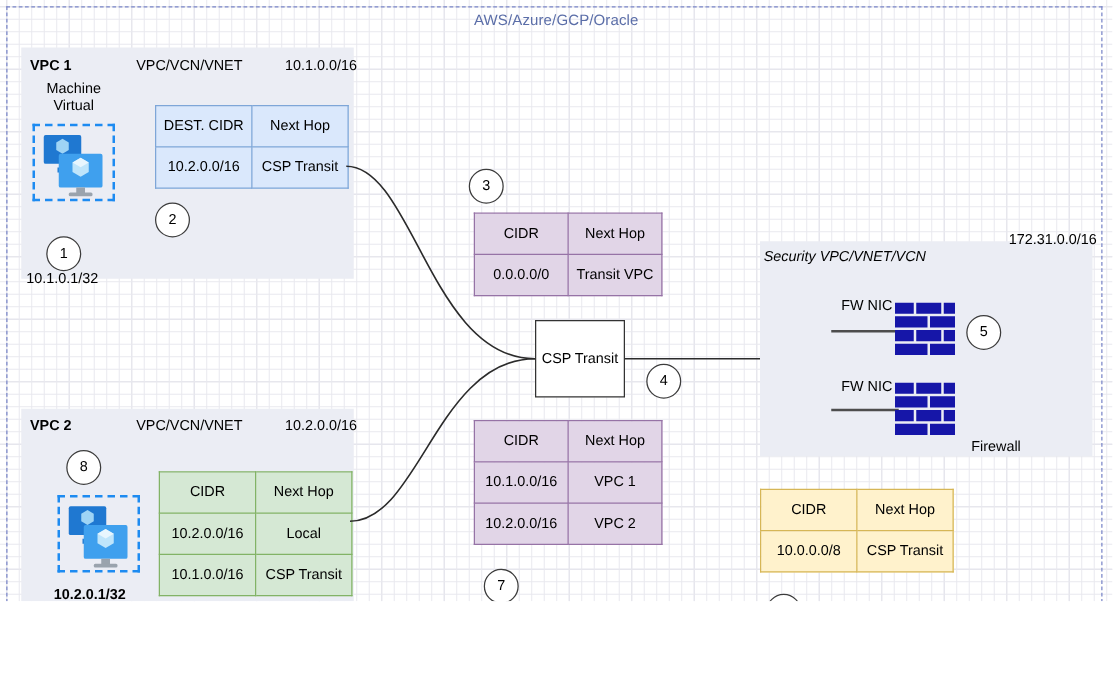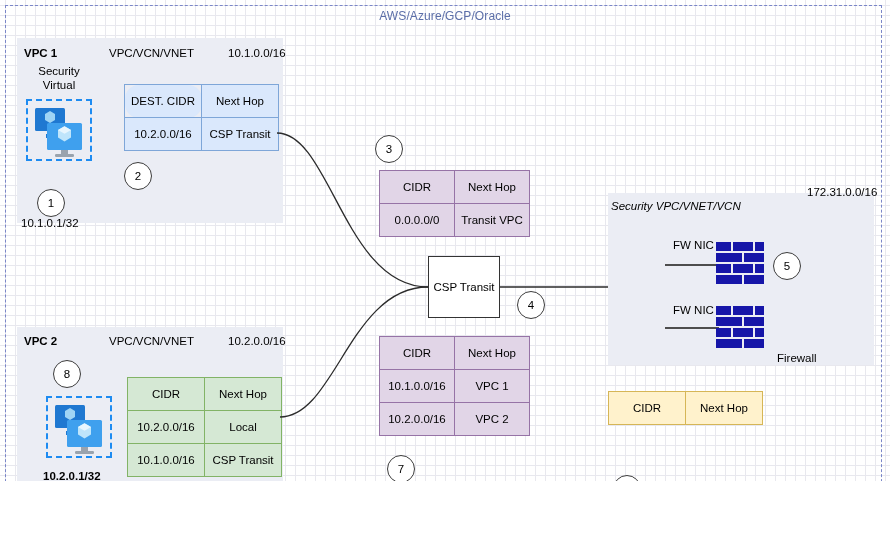--- a/index.html
+++ b/index.html
@@ -137,21 +137,21 @@
   <div class="page-bound"></div>
 
   <div id="diagram-title">AWS/Azure/GCP/Oracle</div>
 
   <div class="vpc-box" style="left:17px; top:38px; width:266px; height:185px;"></div>
 
   <div class="lbl" style="left:24px; top:46px; font-weight:bold;">VPC 1</div>
   <div class="lbl" style="left:109px; top:46px;">VPC/VCN/VNET</div>
   <div class="lbl" style="left:228px; top:46px;">10.1.0.0/16</div>
 
-  <div class="lbl c" style="left:24px; top:64px; width:70px;">Security</div>
+  <div class="lbl c" style="left:24px; top:64px; width:70px;">Machine</div>
   <div class="lbl c" style="left:24px; top:78px; width:70px;">Virtual</div>
 
   <div class="vm-wrap" style="left:26px; top:99px;">
     <svg class="vm-svg" width="56" height="54" viewBox="0 0 56 54">
       <rect x="2" y="3" width="30" height="23" rx="1.5" fill="#1f78d1"></rect>
       <path d="M12 9 l5 -3 l5 3 l0 6 l-5 3 l-5 -3 z" fill="#9fd4f5"></path>
       <rect x="13" y="29" width="8" height="4" fill="#1f78d1"></rect>
       <rect x="14" y="18" width="35" height="27" rx="1.5" fill="#3fa0ee"></rect>
       <path d="M25 25 l6.5 -3.8 l6.5 3.8 l0 7.6 l-6.5 3.8 l-6.5 -3.8 z" fill="#bfe5fb"></path>
       <path d="M31.5 21.2 l6.5 3.8 l-6.5 3.8 l-6.5 -3.8 z" fill="#e8f6fe"></path>
@@ -161,21 +161,21 @@
   </div>
 
   <div class="lbl" style="left:21px; top:170px;margin-top:46px;">10.1.0.1/32</div>
 
   <div class="step" style="left:37px; top:189px;">1</div>
   <div class="step" style="left:124px; top:162px;">2</div>
 
   <table class="rt blue" style="left:124px; top:84px;">
     <tbody>
         <tr>
-      <td style="width:76px;border-radius:14px;">DEST. CIDR</td>
+      <td style="width:76px;">DEST. CIDR</td>
       <td style="width:76px;">Next Hop</td>
     </tr>
     <tr>
       <td>10.2.0.0/16</td>
       <td>CSP Transit</td>
     </tr>
   </tbody>
     </table>
 
   <div class="vpc-box" style="left:17px; top:327px; width:266px; height:185px;"></div>
@@ -305,18 +305,22 @@
   </svg>
 
   <div class="lbl" style="left:747px; top:351px;margin-left:30px;">Firewall</div>
 
   <table class="rt amber" style="left:608px; top:391px;">
     <tbody>
         <tr>
       <td style="width:76px;">CIDR</td>
       <td style="width:76px;">Next Hop</td>
     </tr>
+    <tr>
+      <td>10.0.0.0/8</td>
+      <td>CSP Transit</td>
+    </tr>
   </tbody>
     </table>
 
   <div class="step" style="left:613px; top:475px;">6</div>
 
 </div>
 
 </body></html>

